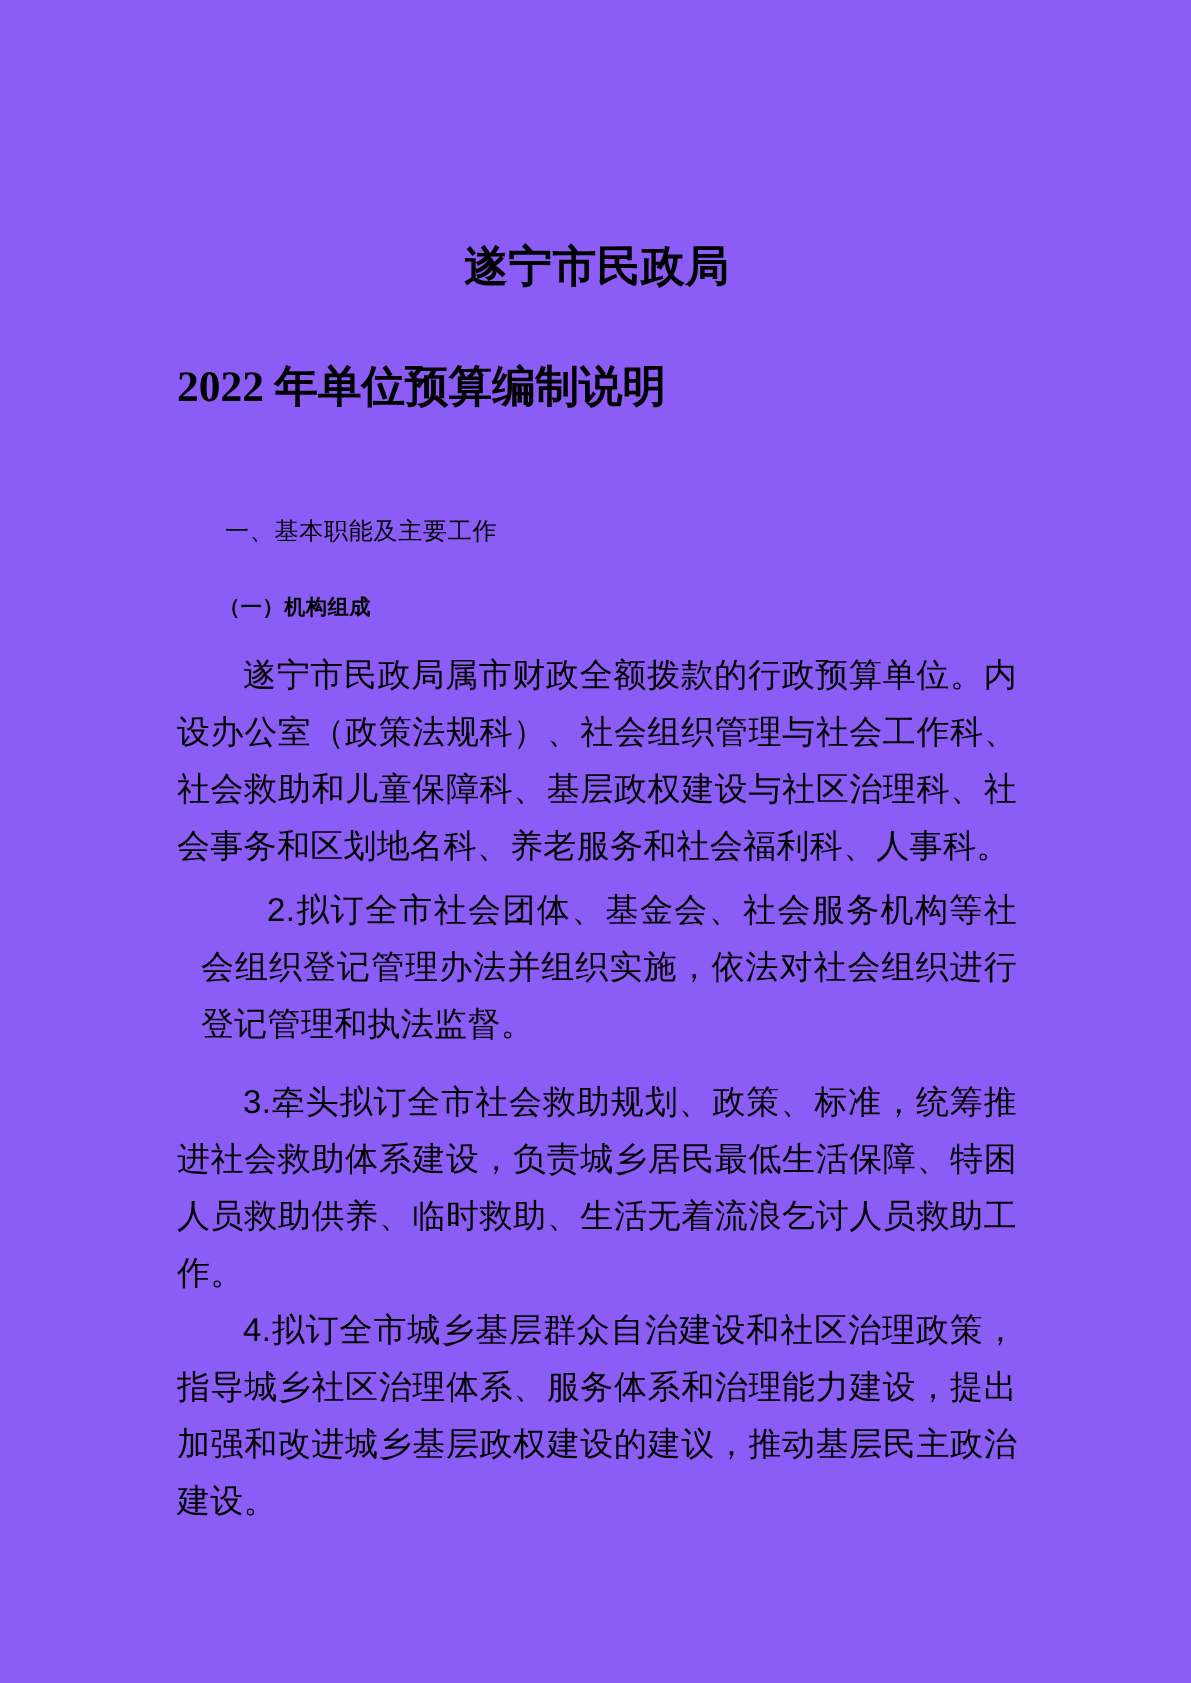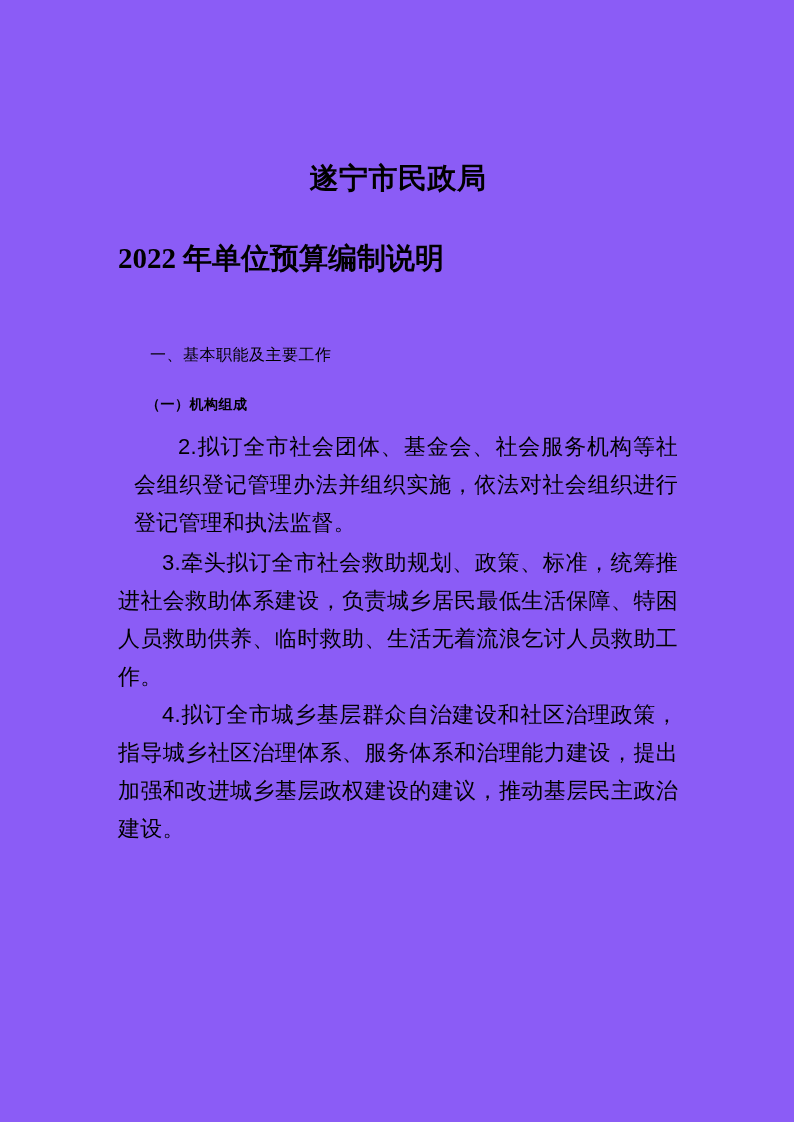--- a/index.html
+++ b/index.html
@@ -55,36 +55,37 @@
     line-height: 38px;
     font-weight: 400;
     text-indent: 2em;
     text-align: justify;
     letter-spacing: 0.2px;
     margin-top: 8px;
   }
   .sub-heading.second { margin-top: 14px; }
   .body-para.item-1 { margin-top: 12px; }
   .body-para.item-2 { margin-top: 5px; margin-left: 16px; }
-  .body-para.item-3 { margin-top: 2px; }
+  .body-para.item-3 { margin-top: 14px; }
   .body-para.item-4 { margin-top: 0; }
 </style>
 </head>
 <body>
 
 <div class="page">
 
   <h1 class="doc-title">遂宁市民政局</h1>
 
   <h2 class="doc-subtitle"><span class="year">2022</span><span>年单位预算编制说明</span></h2>
 
   <p class="section-heading">一、基本职能及主要工作</p>
 
   <p class="sub-heading">（一）机构组成</p>
 
+  <p class="body-para">遂宁市民政局属市财政全额拨款的行政预算单位。内设办公室（政策法规科）、社会组织管理与社会工作科、社会救助和儿童保障科、基层政权建设与社区治理科、社会事务和区划地名科、养老服务和社会福利科、人事科。</p>
 
 
 
   <p class="body-para item-2">2.拟订全市社会团体、基金会、社会服务机构等社会组织登记管理办法并组织实施，依法对社会组织进行登记管理和执法监督。</p>
 
   <p class="body-para item-3">3.牵头拟订全市社会救助规划、政策、标准，统筹推进社会救助体系建设，负责城乡居民最低生活保障、特困人员救助供养、临时救助、生活无着流浪乞讨人员救助工作。</p>
 
   <p class="body-para item-4">4.拟订全市城乡基层群众自治建设和社区治理政策，指导城乡社区治理体系、服务体系和治理能力建设，提出加强和改进城乡基层政权建设的建议，推动基层民主政治建设。</p>
 
 </div>

